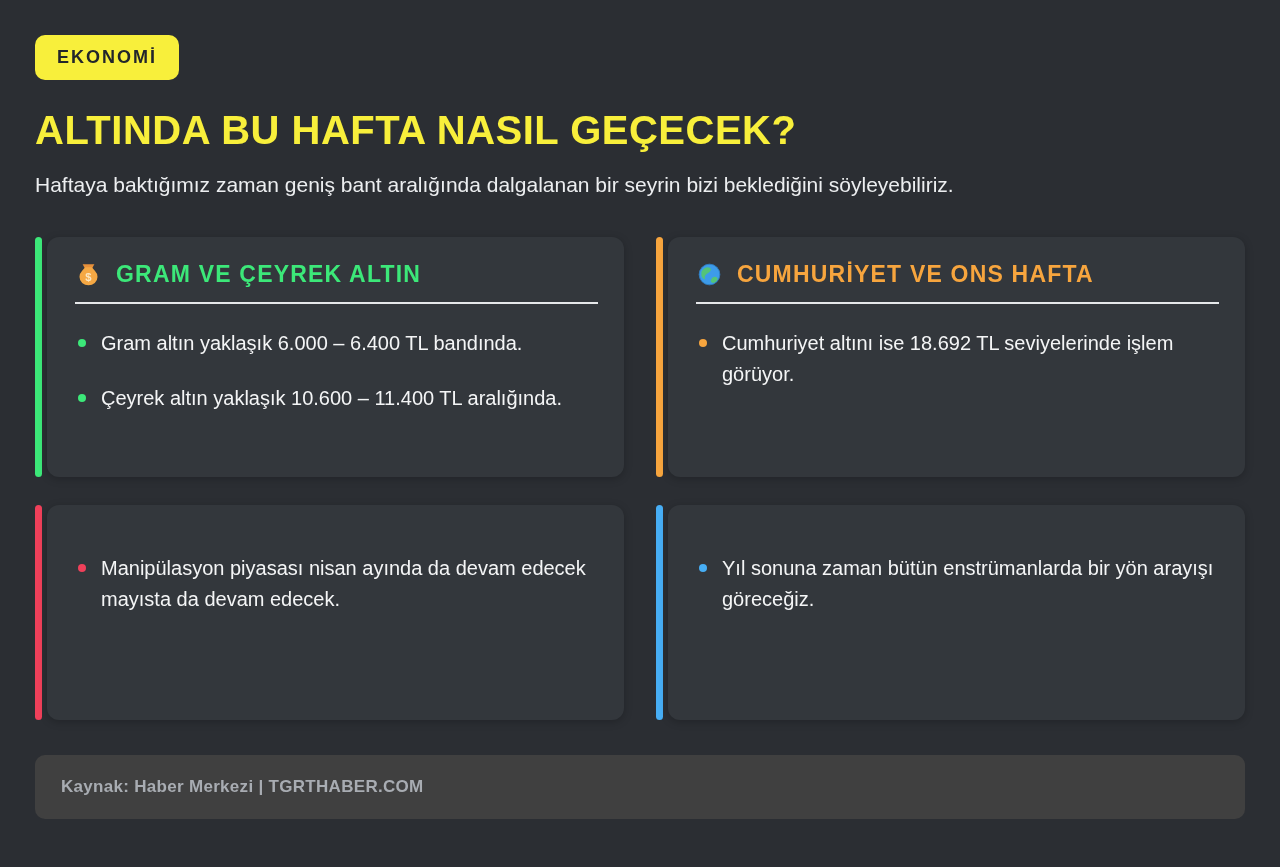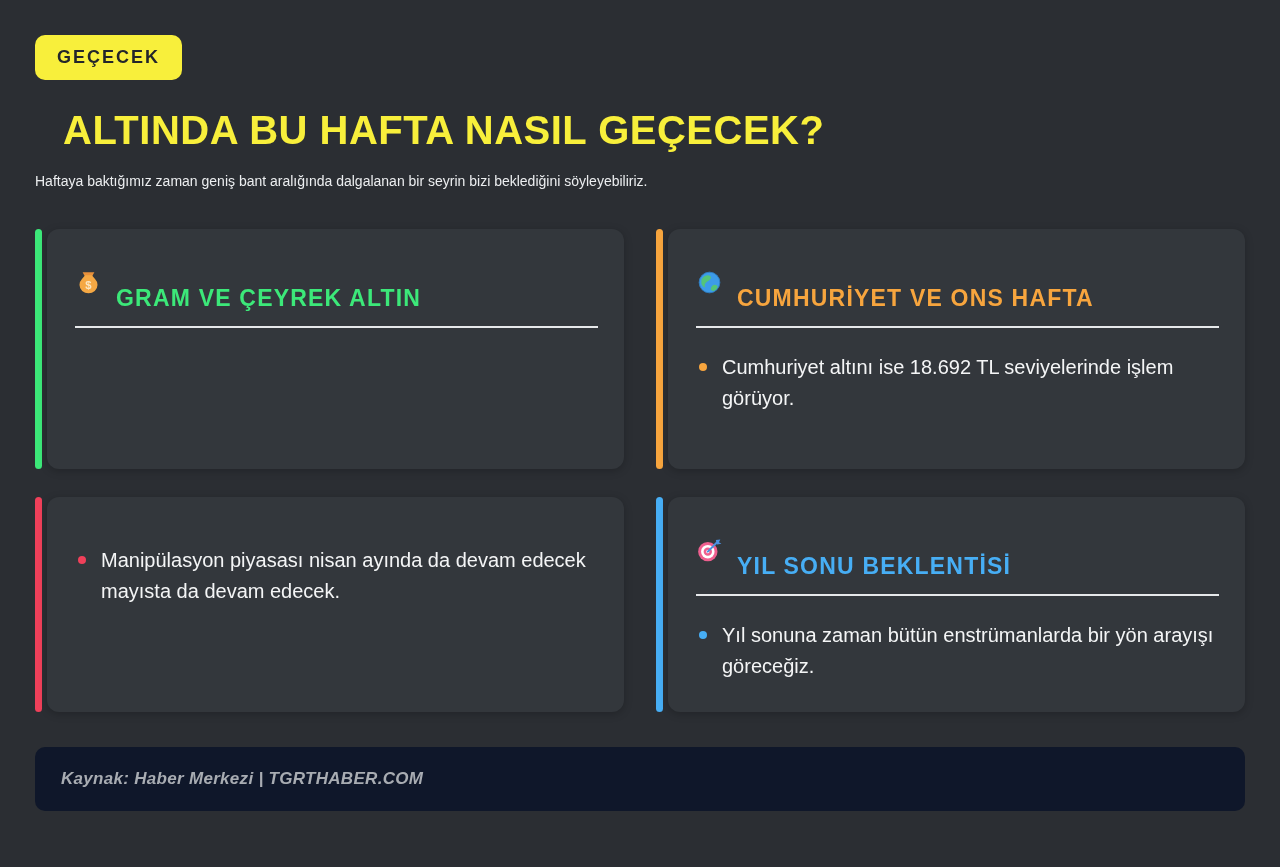--- a/index.html
+++ b/index.html
@@ -22,26 +22,25 @@
     padding: 12px 22px;
     border-radius: 10px;
   }
 
   .page-title {
     margin-top: 28px;
     font-size: 40px;
     font-weight: bold;
     letter-spacing: 0.5px;
     color: var(--accent, #f8ef3b);
-    margin-left: 28px;
   }
 
   .page-subtitle {
     margin-top: 20px;
-    font-size: 14px;
+    font-size: 21px;
     color: #eceef0;
     font-weight: normal;
   }
 
   .cards-grid {
     margin-top: 40px;
     display: grid;
     grid-template-columns: 1fr 1fr;
     column-gap: 32px;
     row-gap: 28px;
@@ -78,21 +77,20 @@
     border-bottom: 2px solid #e6e8ea;
   }
   .card-header .icon { width: 27px; height: 27px; flex: 0 0 auto; }
   .card-header .icon svg { width: 100%; height: 100%; display: block; }
 
   .card-title {
     font-size: 23px;
     font-weight: bold;
     letter-spacing: 1.2px;
     color: var(--accent, #fff);
-    margin-top: 32px;
   }
 
   .bullet-list { list-style: none; margin-top: 8px; }
   .bullet-list li {
     position: relative;
     padding-left: 26px;
     margin-top: 24px;
     font-size: 20px;
     line-height: 1.55;
     color: #f4f5f6;
@@ -102,58 +100,61 @@
     position: absolute;
     left: 3px;
     top: 0.55em;
     width: 8px; height: 8px;
     border-radius: 50%;
     background: var(--accent, #fff);
   }
 
   .footer-bar {
     margin: 35px 35px 0 35px;
-    background: #0f172a;
+    background: #404040;
     border-radius: 10px;
     padding: 22px 26px;
-    font-style: italic;
   }
   .source-text {
     color: #a8acb2;
     font-weight: bold;
     font-size: 17px;
     letter-spacing: 0.3px;
   }
 </style>
 </head>
 <body>
 
 <div class="container">
 
-  <div class="badge" style="--accent: #f8ef3b;">GEÇECEK</div>
+  <div class="badge" style="--accent: #f8ef3b;">EKONOMİ</div>
 
   <h1 class="page-title" style="--accent: #f8ef3b;">ALTINDA BU HAFTA NASIL GEÇECEK?</h1>
 
   <p class="page-subtitle">Haftaya baktığımız zaman geniş bant aralığında dalgalanan bir seyrin bizi beklediğini söyleyebiliriz.</p>
 
   <div class="cards-grid">
 
     <section class="card" style="--accent: #3ce879;">
       <div class="accent-bar"></div>
       <div class="card-body">
         <div class="card-header">
           <span class="icon">
             <svg viewBox="0 0 24 24">
               <path d="M8.6 6.2 L6.8 2.8 h10.4 l-1.8 3.4" fill="#e8903a"></path>
               <path d="M9 5.6 h6 l2.8 3.2 a8 7.6 0 1 1 -11.6 0 z" fill="#f5a844"></path>
               <text x="12" y="17.4" font-size="10" fill="#fbe6c2" text-anchor="middle" font-weight="bold" font-family="Liberation Sans, sans-serif">$</text>
             </svg>
           </span>
           <h2 class="card-title">GRAM VE ÇEYREK ALTIN</h2>
         </div>
+        <ul class="bullet-list">
+          <li>Gram altın yaklaşık 6.000 – 6.400 TL bandında.</li>
+          <li>Çeyrek altın yaklaşık 10.600 – 11.400 TL aralığında.</li>
+        </ul>
       </div>
     </section>
 
     <section class="card" style="--accent: #f7a53e;">
       <div class="accent-bar"></div>
       <div class="card-body">
         <div class="card-header">
           <span class="icon">
             <svg viewBox="0 0 24 24">
               <circle cx="12" cy="12" r="9.2" fill="#3d9be9"></circle>
@@ -175,33 +176,20 @@
       <div class="card-body">
         <ul class="bullet-list">
           <li>Manipülasyon piyasası nisan ayında da devam edecek mayısta da devam edecek.</li>
         </ul>
       </div>
     </section>
 
     <section class="card short" style="--accent: #47aef5;">
       <div class="accent-bar"></div>
       <div class="card-body">
-        <div class="card-header">
-          <span class="icon">
-            <svg viewBox="0 0 24 24">
-              <circle cx="10.5" cy="13" r="8.6" fill="#ef5f8f"></circle>
-              <circle cx="10.5" cy="13" r="6" fill="#ffffff"></circle>
-              <circle cx="10.5" cy="13" r="3.7" fill="#ef5f8f"></circle>
-              <circle cx="10.5" cy="13" r="1.4" fill="#ffffff"></circle>
-              <path d="M10.5 13 L19 4.5" stroke="#4a90e2" stroke-width="1.8" stroke-linecap="round"></path>
-              <path d="M17.6 2.6 l4 -0.4 -1.2 2.4 2.2 1.4 -3.8 0.6 z" fill="#4a90e2"></path>
-            </svg>
-          </span>
-          <h2 class="card-title">YIL SONU BEKLENTİSİ</h2>
-        </div>
         <ul class="bullet-list">
           <li>Yıl sonuna zaman bütün enstrümanlarda bir yön arayışı göreceğiz.</li>
         </ul>
       </div>
     </section>
 
   </div>
 </div>
 
 <div class="footer-bar">

